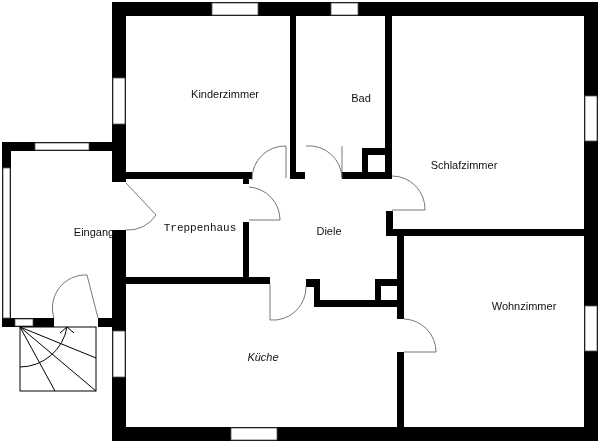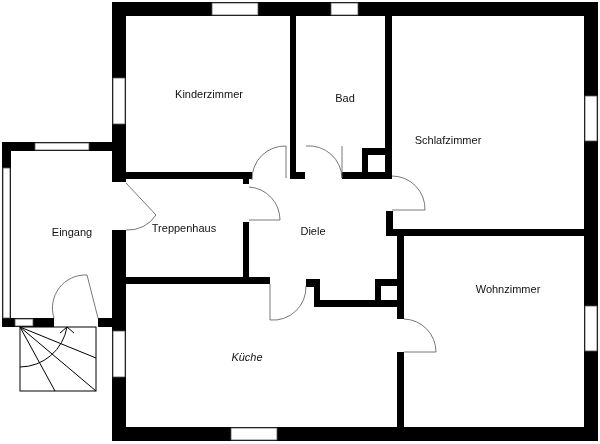--- a/index.html
+++ b/index.html
@@ -2,21 +2,21 @@
 <html><head>
 <meta charset="utf-8">
 <style>
   html, body { margin:0; padding:0; background:#ffffff; }
   body { width:600px; height:444px; overflow:hidden; position:relative; font-family:"Liberation Sans", sans-serif; }
   svg { position:absolute; left:0; top:0; }
   .wall { fill:#000000; }
   .win { fill:#ffffff; stroke:#555555; stroke-width:0.8; }
   .door { fill:none; stroke:#555555; stroke-width:0.8; }
   .stair { fill:none; stroke:#000000; stroke-width:1; }
-  .label { position:absolute; font-size:11px; color:#111111; white-space:nowrap; transform:translate(-50%,-50%); }
+  .label { position:absolute; font-size:11px; color:#111111; white-space:nowrap; transform:translate(-50%,-50%);margin-left:16px; }
 </style>
 </head>
 <body>
 
 <svg width="600" height="444" viewBox="0 0 600 444">
 
   <g>
     <rect class="wall" x="112" y="2" width="486" height="14"></rect>
     <rect class="wall" x="584" y="2" width="14" height="439"></rect>
     <rect class="wall" x="112" y="427" width="486" height="14"></rect>
@@ -80,18 +80,18 @@
     <line class="stair" x1="20" y1="327" x2="96" y2="358"></line>
     <line class="stair" x1="20" y1="327" x2="96" y2="391"></line>
     <line class="stair" x1="20" y1="327" x2="55" y2="391"></line>
     <path class="stair" d="M20 367 A48 48 0 0 0 67 327"></path>
     <path class="stair" d="M60 333 L67 327 L74 333"></path>
   </g>
 </svg>
 
 <span class="label" style="left:209px;top:94px;">Kinderzimmer</span>
 <span class="label" style="left:345px;top:98px;">Bad</span>
-<span class="label" style="left:448px;top:140px;">Schlafzimmer</span>
-<span class="label" style="left:72px;top:232px;">Eingang</span>
-<span class="label" style="left:184px;top:228px;">Treppenhaus</span>
+<span class="label" style="left:448px;top:165px;">Schlafzimmer</span>
+<span class="label" style="left:78px;top:232px;">Eingang</span>
+<span class="label" style="left:184px;top:228px;font-family:Liberation Mono, monospace;">Treppenhaus</span>
 <span class="label" style="left:313px;top:231px;text-align:center;">Diele</span>
 <span class="label" style="left:247px;top:357px;font-style:italic;">Küche</span>
-<span class="label" style="left:508px;top:289px;">Wohnzimmer</span>
+<span class="label" style="left:508px;top:306px;">Wohnzimmer</span>
 
 </body></html>

